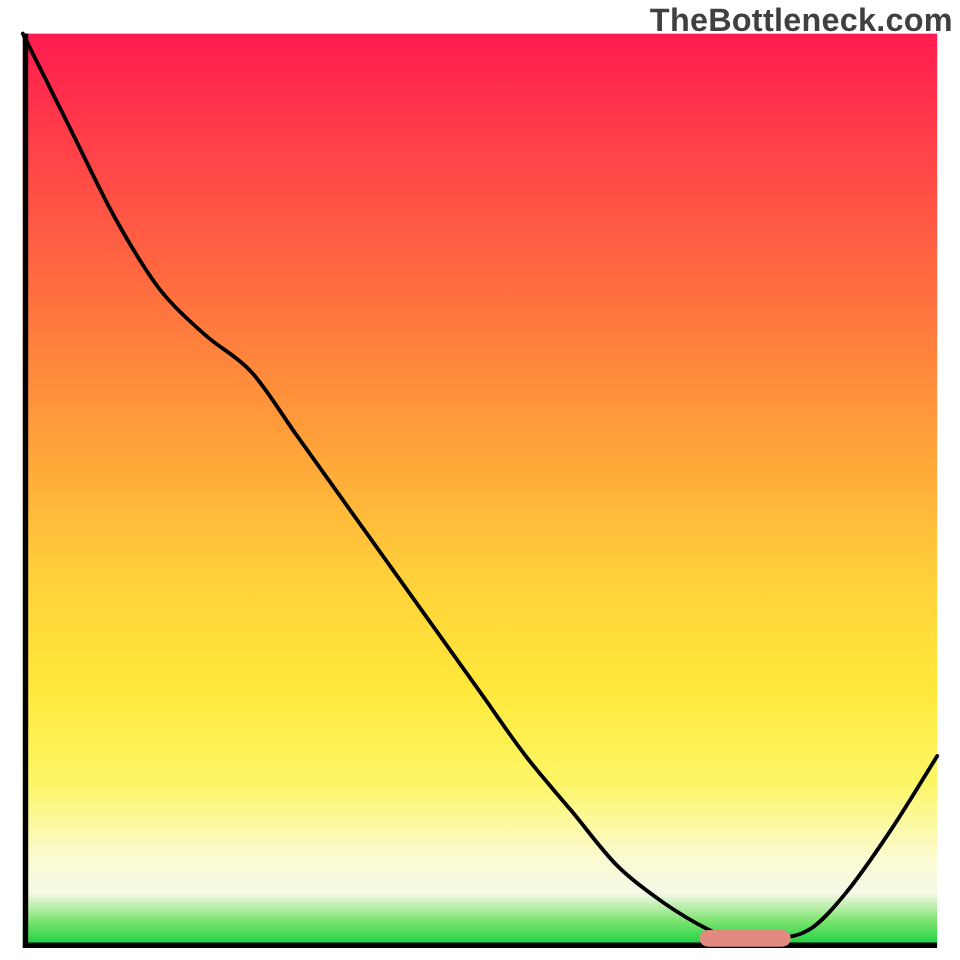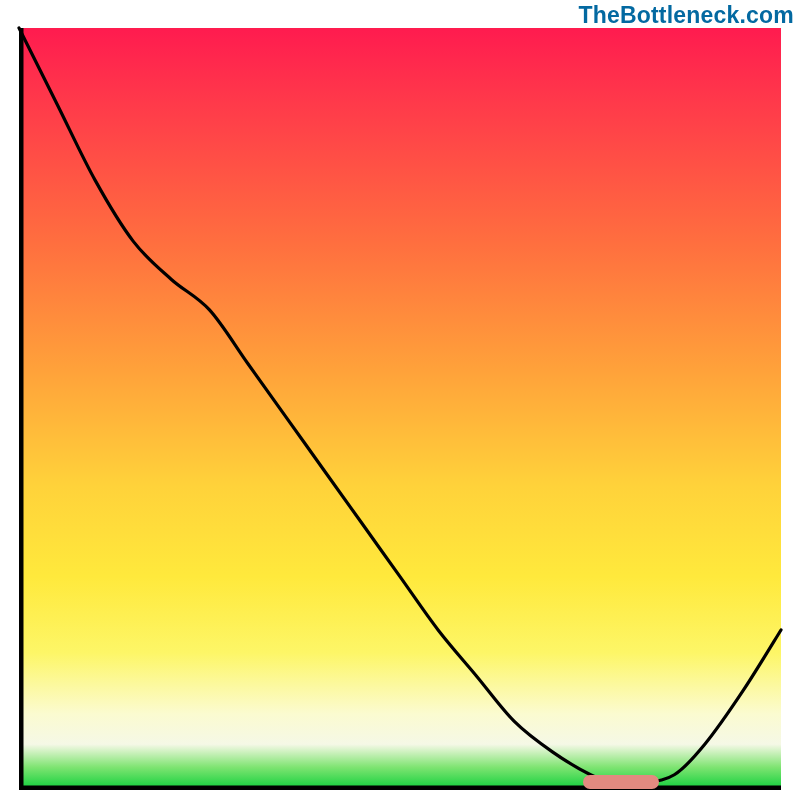--- a/index.html
+++ b/index.html
@@ -13,23 +13,23 @@
   }
   .stage {
     position: relative;
     width: 800px;
     height: 800px;
   }
   .watermark {
     position: absolute;
     top: 2px;
     right: 6px;
-    font-size: 23px;
+    font-size: 27px;
     font-weight: 600;
-    color: #0369a1;
+    color: #404040;
     letter-spacing: 0.2px;
     z-index: 40;
   }
   .chart-frame {
     position: absolute;
     left: 19px;
     top: 28px;
     width: 762px;
     height: 762px;
     box-sizing: border-box;

